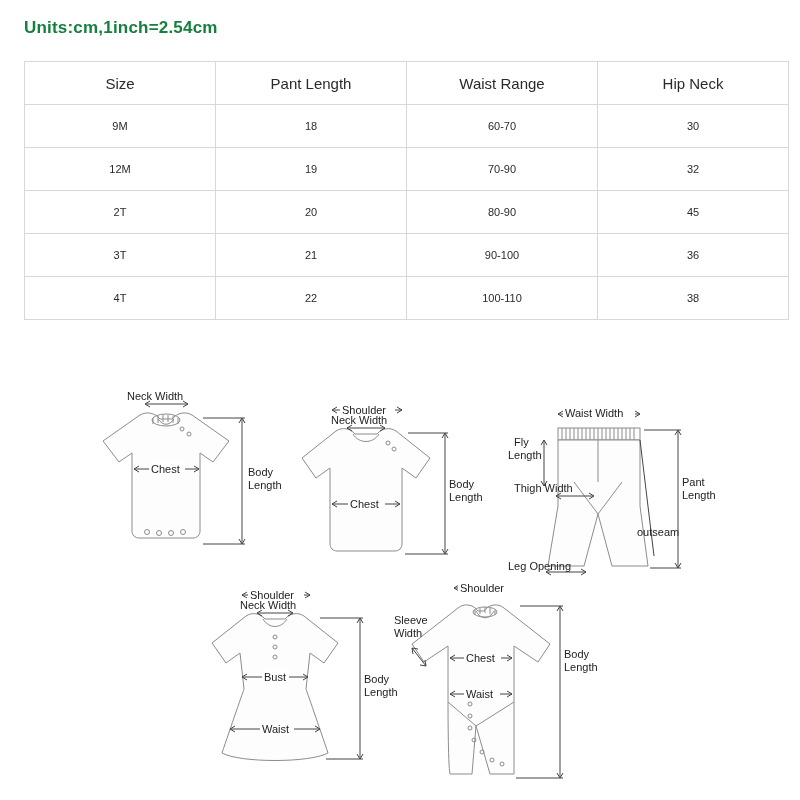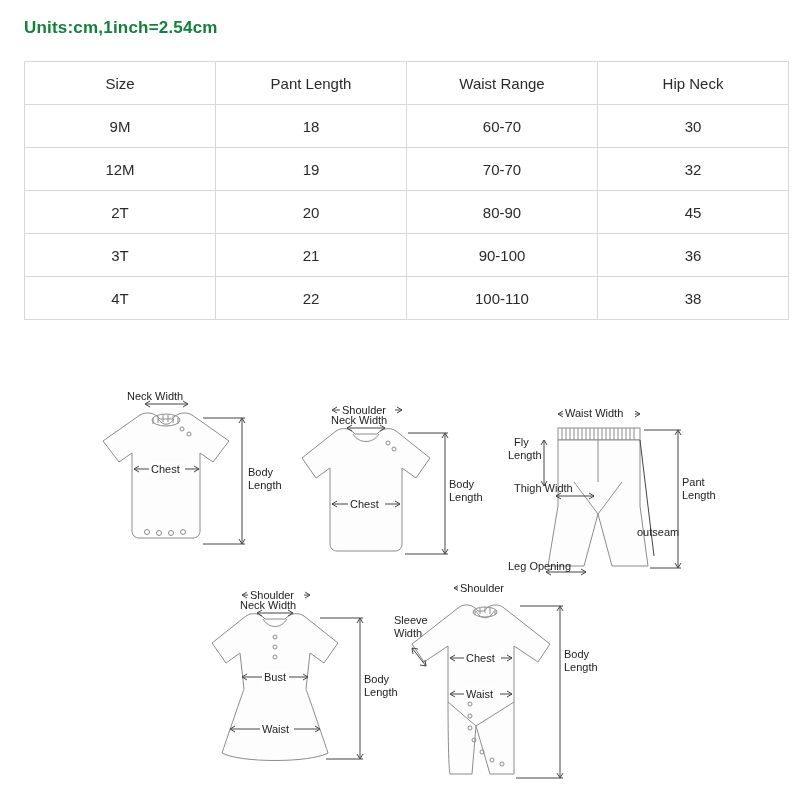--- a/index.html
+++ b/index.html
@@ -32,21 +32,21 @@
     border-collapse: collapse;
     table-layout: fixed;
     margin-top: 13px;
   }
   table.size-table th,
   table.size-table td {
     border: 1px solid #d8d8d8;
     height: 40px;
     text-align: center;
     vertical-align: middle;
-    font-size: 15px;
+    font-size: 11px;
     font-weight: normal;
     color: #2a2a2a;
     background: #ffffff;
   }
   table.size-table th {
     font-size: 15px;
   }
   .col-size { width: 188px; }
   .col-pant { width: 188px; }
   .col-height { width: 188px; }
@@ -90,21 +90,21 @@
   <tbody>
     <tr>
       <td>9M</td>
       <td>18</td>
       <td>60-70</td>
       <td>30</td>
     </tr>
     <tr>
       <td>12M</td>
       <td>19</td>
-      <td>70-70</td>
+      <td>70-90</td>
       <td>32</td>
     </tr>
     <tr>
       <td>2T</td>
       <td>20</td>
       <td>80-90</td>
       <td>45</td>
     </tr>
     <tr>
       <td>3T</td>

